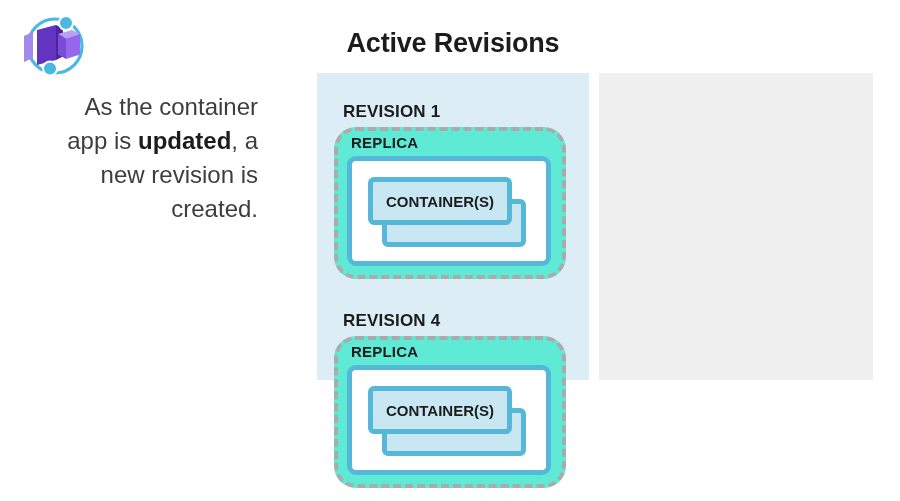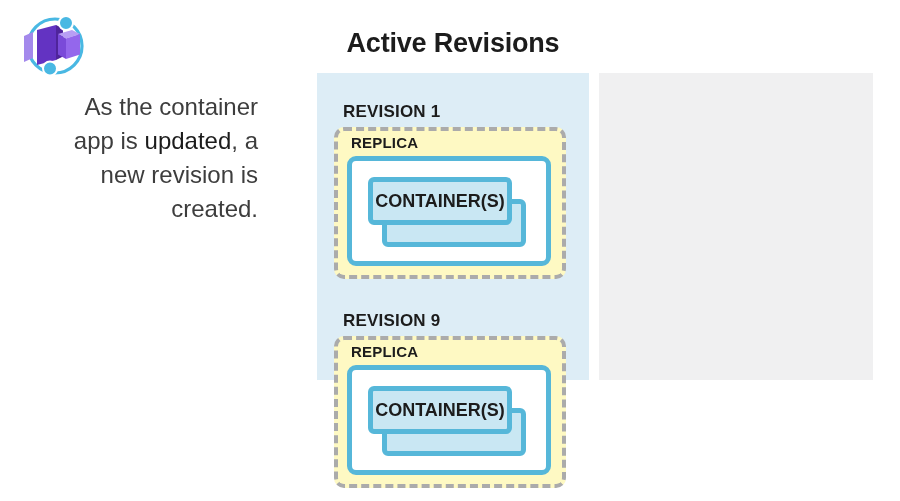--- a/index.html
+++ b/index.html
@@ -16,21 +16,21 @@
   .logo { position: absolute; left: 20px; top: 10px; width: 70px; height: 66px; }
   .logo svg { display: block; width: 100%; height: 100%; }
 
   
   .intro {
     position: absolute; left: 50px; top: 90px; width: 208px;
     text-align: right;
     font-size: 24px; line-height: 34px; font-weight: 300;
     color: var(--text-gray, #3d3d3d);
   }
-  .intro strong { font-weight: 400; color: var(--text-dark, #1c1c1c); }
+  .intro strong { font-weight: 700; color: var(--text-dark, #1c1c1c); }
 
   
   .col-header {
     position: absolute; top: 28px; height: 26px;
     text-align: center; font-size: 27px; font-weight: 700;
     color: var(--text-dark, #1c1c1c);
     letter-spacing: -0.2px;
   }
   .active-header   { left: 317px; width: 272px; }
   .inactive-header { left: 599px; width: 274px; }
@@ -44,23 +44,23 @@
   .rev-group { position: absolute; left: 0; width: 100%; height: 183px; }
   .rev-1 { top: 29px; }
   .rev-2 { top: 238px; }
   .rev-label {
     position: absolute; left: 26px; top: 0;
     font-size: 17px; font-weight: 700; color: var(--text-dark, #1c1c1c);
     letter-spacing: 0.2px; white-space: nowrap;
   }
   .dashed-box {
     position: absolute; left: 17px; top: 25px; width: 232px; height: 152px;
-    background: #fef9c3;
+    background: #5eead4;
     border: 4px dashed var(--dashed-border-gray, #ababab);
-    border-radius: 10px;
+    border-radius: 22px;
   }
   .replica-label {
     position: absolute; left: 13px; top: 3px;
     font-size: 15px; font-weight: 700; color: var(--text-dark, #1c1c1c);
     letter-spacing: 0.2px; white-space: nowrap;
   }
   .replica-box {
     position: absolute; left: 9px; top: 25px; width: 204px; height: 110px;
     background: #ffffff;
     border: 5px solid var(--box-border-blue, #56b7d9);
@@ -70,21 +70,21 @@
     position: absolute; width: 144px; height: 48px;
     background: var(--card-fill-blue, #c9e7f3);
     border: 5px solid var(--box-border-blue, #56b7d9);
     border-radius: 6px;
   }
   .card-front {
     left: 16px; top: 16px; z-index: 2;
     display: flex; align-items: center; justify-content: center;
   }
   .card-front span {
-    font-size: 18px; font-weight: 700; color: var(--text-dark, #1c1c1c);
+    font-size: 15px; font-weight: 700; color: var(--text-dark, #1c1c1c);
     white-space: nowrap;
     text-align: center;
   }
   .card-back { left: 30px; top: 38px; z-index: 1; }
 </style>
 </head>
 <body>
 
 <div class="stage">
 
@@ -115,21 +115,21 @@
         <div class="replica-box">
           <div class="card card-back"></div>
           <div class="card card-front">
             <span>CONTAINER(S)</span>
           </div>
         </div>
       </div>
     </div>
 
     <div class="rev-group rev-2">
-      <div class="rev-label">REVISION 9</div>
+      <div class="rev-label">REVISION 4</div>
       <div class="dashed-box">
         <div class="replica-label">REPLICA</div>
         <div class="replica-box">
           <div class="card card-back"></div>
           <div class="card card-front">
             <span>CONTAINER(S)</span>
           </div>
         </div>
       </div>
     </div>

